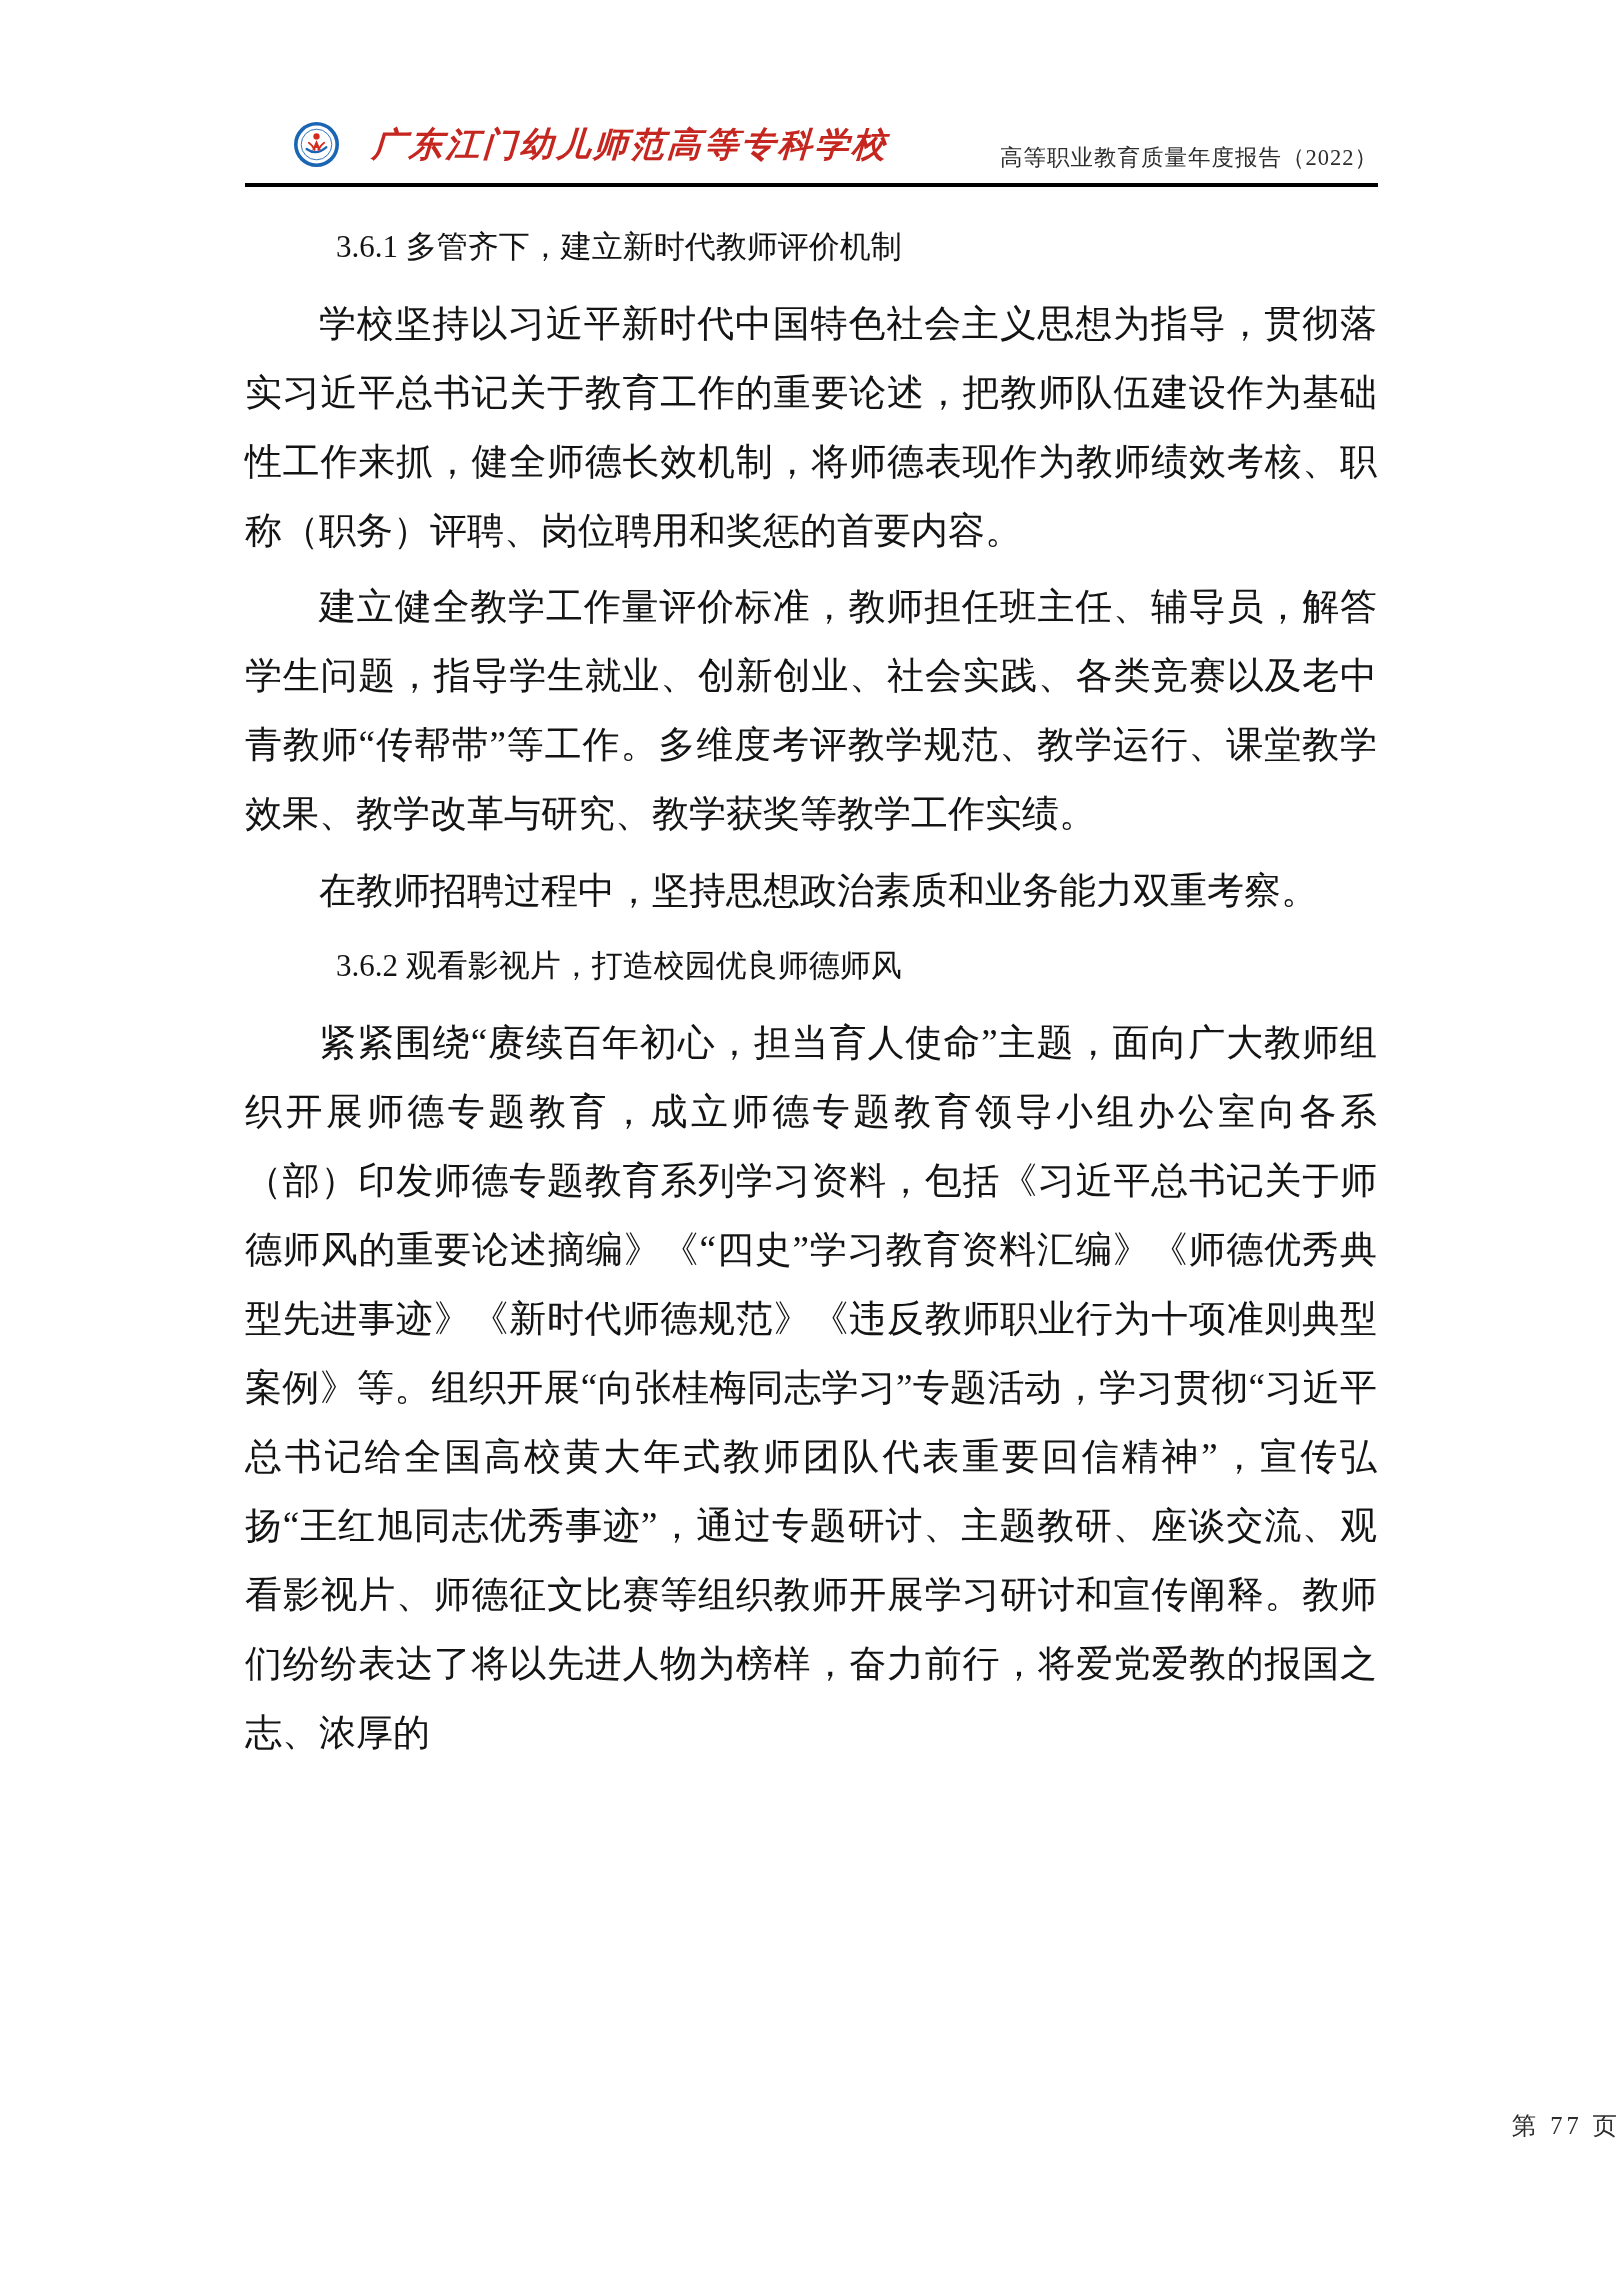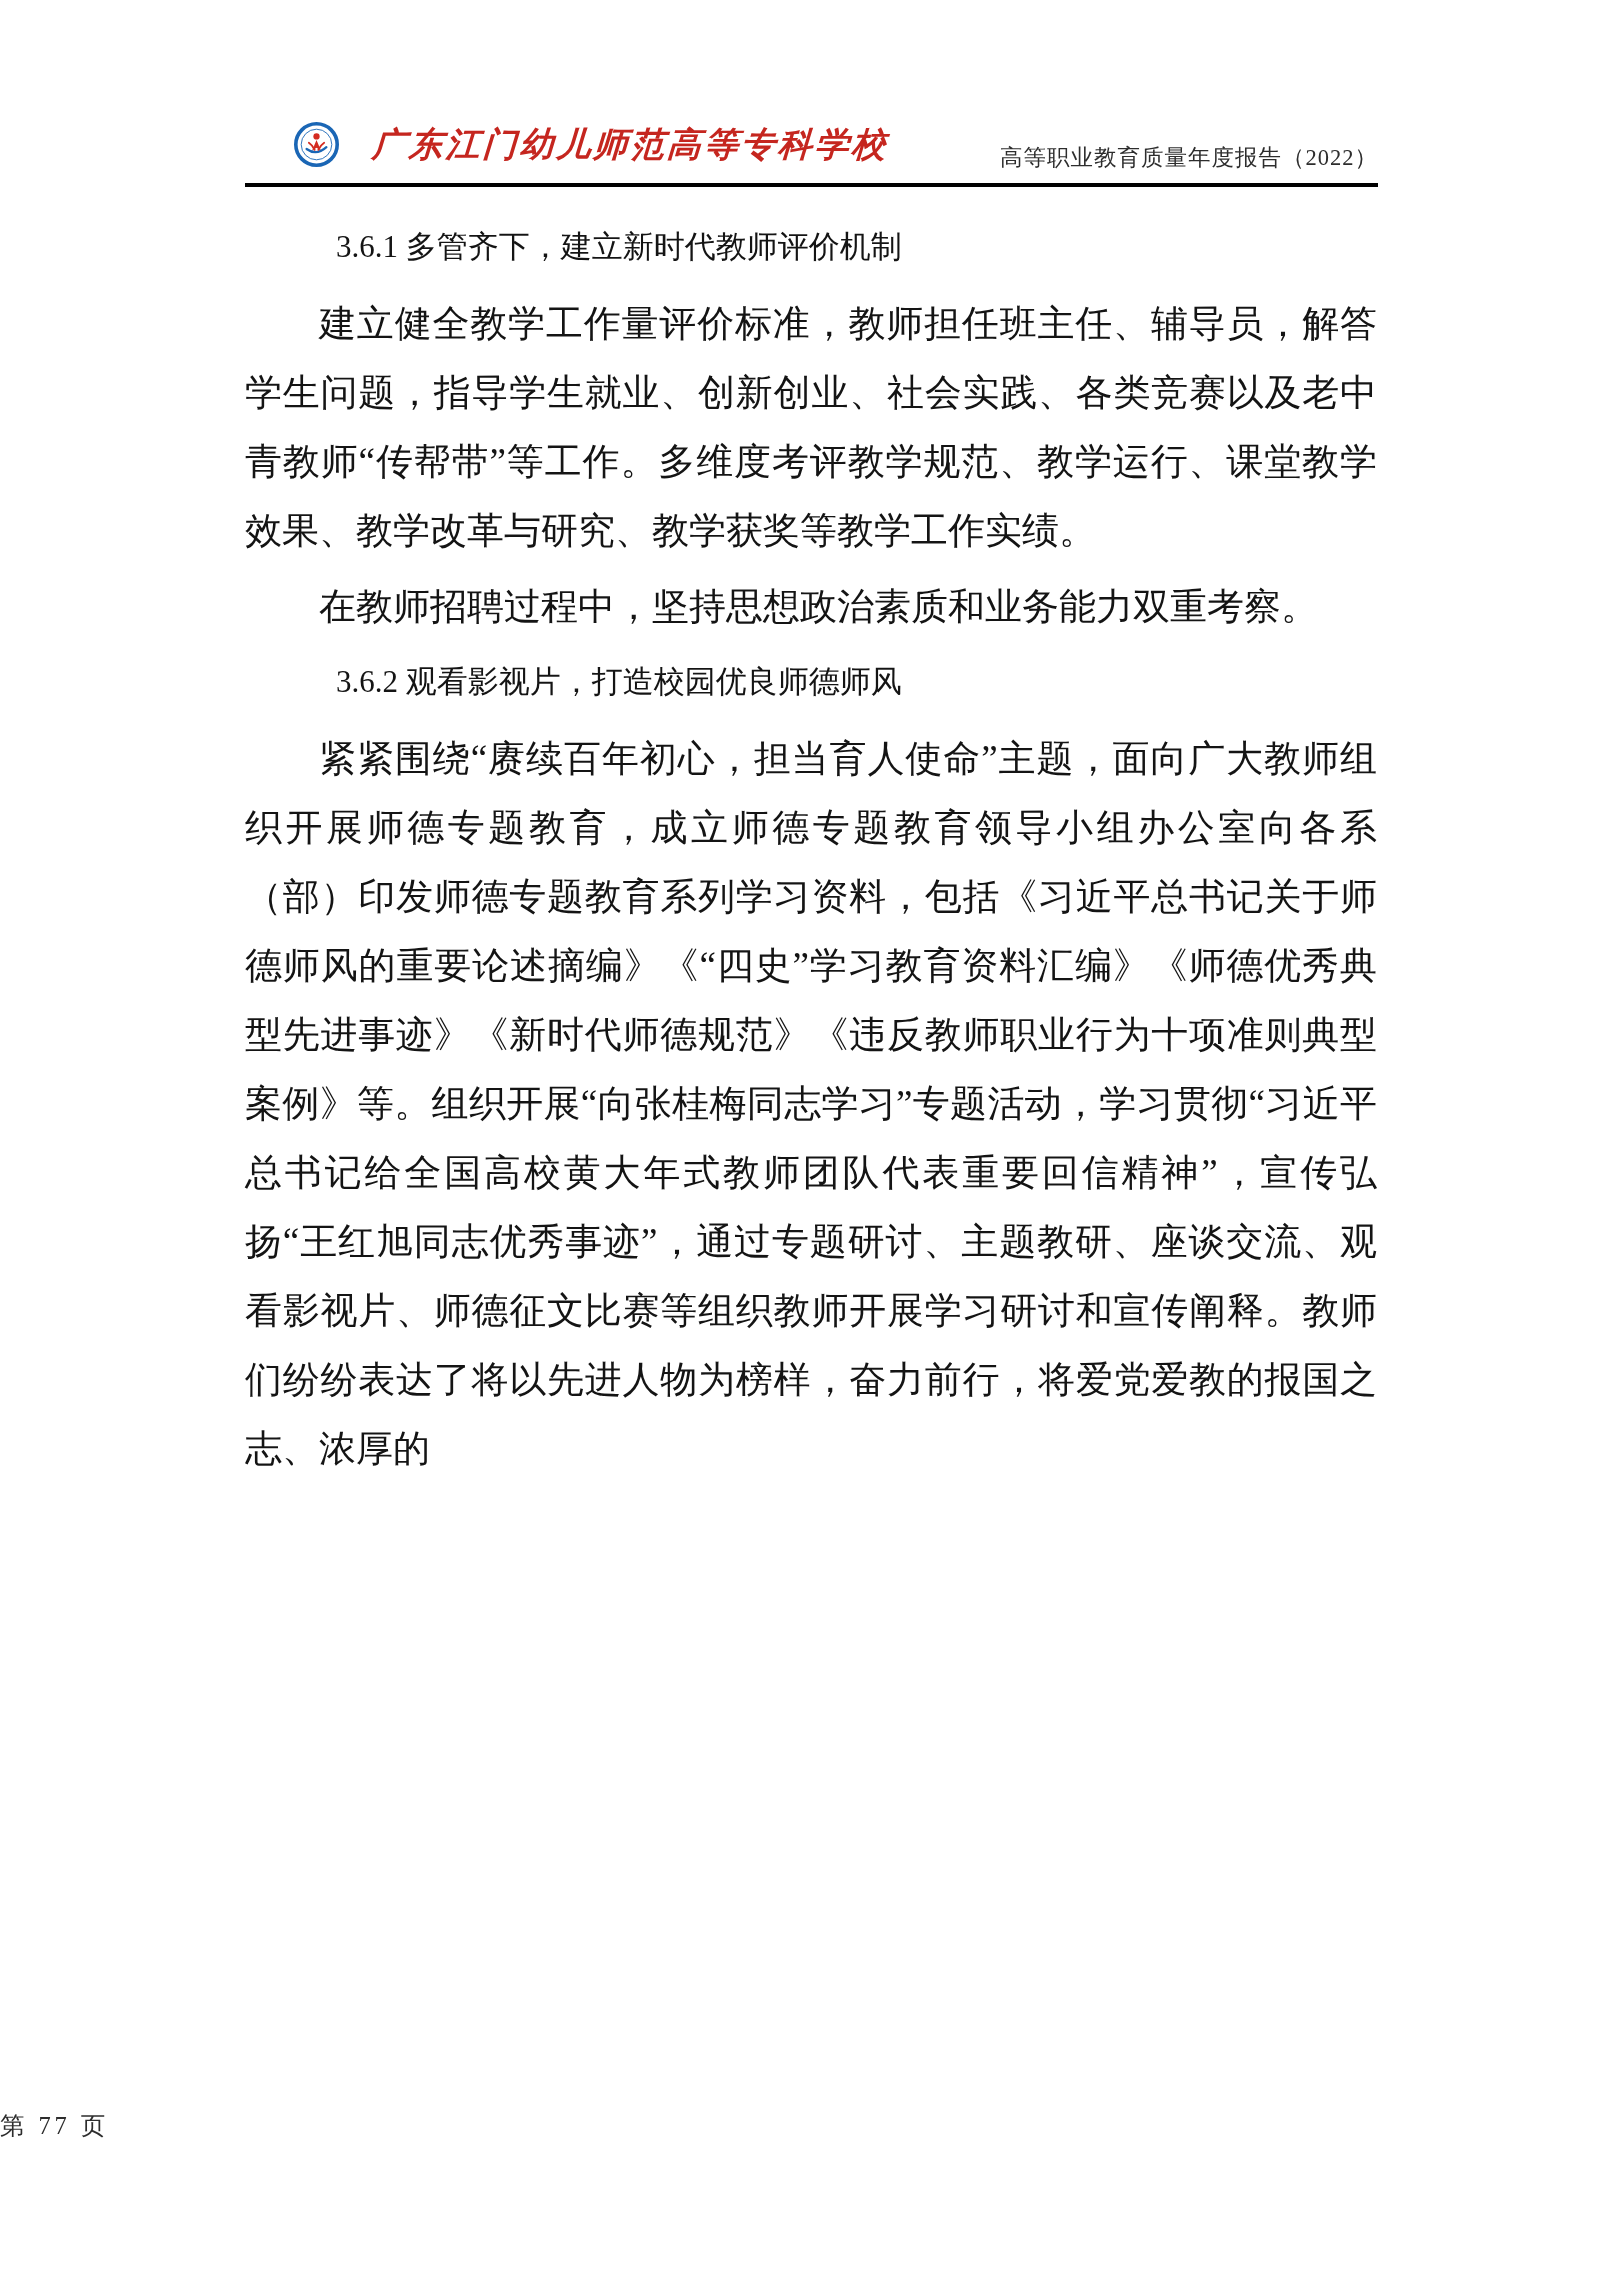--- a/index.html
+++ b/index.html
@@ -85,21 +85,21 @@
   .para {
     margin: 7.8px 0 0 0;
     text-indent: 2em;
   }
   
   .page-footer {
     position: absolute;
     top: 2109px;
     left: 0;
     width: 100%;
-    text-align: left;
+    text-align: right;
     font-size: 24.5px;
     letter-spacing: 3.9px;
     color: #2d2d2d;
   }
 </style>
 </head>
 <body>
 
 <div class="page">
 
@@ -115,20 +115,21 @@
         <path d="M67 46 Q58 52 54 62" fill="none" stroke="#d42b20" stroke-width="4" stroke-linecap="round"></path>
       </svg>
       <span class="school-name">广东江门幼儿师范高等专科学校</span>
     </div>
     <div class="report-title">高等职业教育质量年度报告（2022）</div>
   </header>
 
   <main class="page-body">
 
     <h3 class="sec-heading">3.6.1 多管齐下，建立新时代教师评价机制</h3>
+    <p class="para">学校坚持以习近平新时代中国特色社会主义思想为指导，贯彻落实习近平总书记关于教育工作的重要论述，把教师队伍建设作为基础性工作来抓，健全师德长效机制，将师德表现作为教师绩效考核、职称（职务）评聘、岗位聘用和奖惩的首要内容。</p>
     <p class="para">建立健全教学工作量评价标准，教师担任班主任、辅导员，解答学生问题，指导学生就业、创新创业、社会实践、各类竞赛以及老中青教师“传帮带”等工作。多维度考评教学规范、教学运行、课堂教学效果、教学改革与研究、教学获奖等教学工作实绩。</p>
     <p class="para">在教师招聘过程中，坚持思想政治素质和业务能力双重考察。</p>
 
     <h3 class="sec-heading">3.6.2 观看影视片，打造校园优良师德师风</h3>
     <p class="para">紧紧围绕“赓续百年初心，担当育人使命”主题，面向广大教师组织开展师德专题教育，成立师德专题教育领导小组办公室向各系（部）印发师德专题教育系列学习资料，包括《习近平总书记关于师德师风的重要论述摘编》《“四史”学习教育资料汇编》《师德优秀典型先进事迹》《新时代师德规范》《违反教师职业行为十项准则典型案例》等。组织开展“向张桂梅同志学习”专题活动，学习贯彻“习近平总书记给全国高校黄大年式教师团队代表重要回信精神”，宣传弘扬“王红旭同志优秀事迹”，通过专题研讨、主题教研、座谈交流、观看影视片、师德征文比赛等组织教师开展学习研讨和宣传阐释。教师们纷纷表达了将以先进人物为榜样，奋力前行，将爱党爱教的报国之志、浓厚的</p>
   </main>
 
   <footer class="page-footer">
     <span>第 77 页</span>
   </footer>

